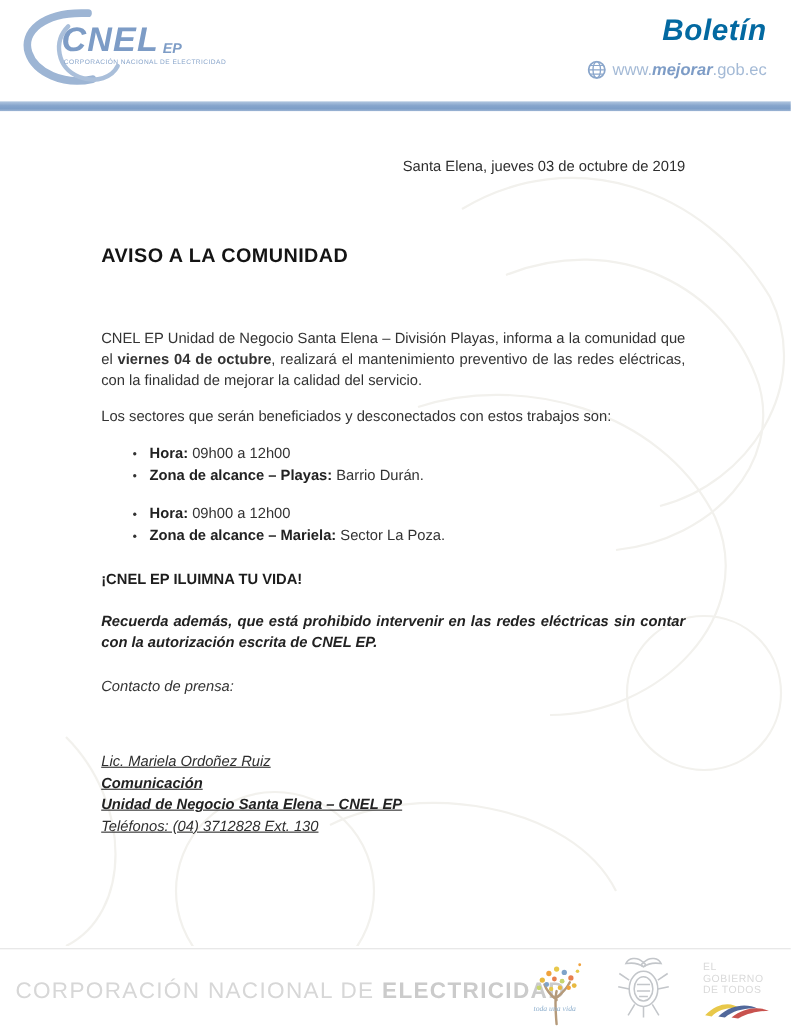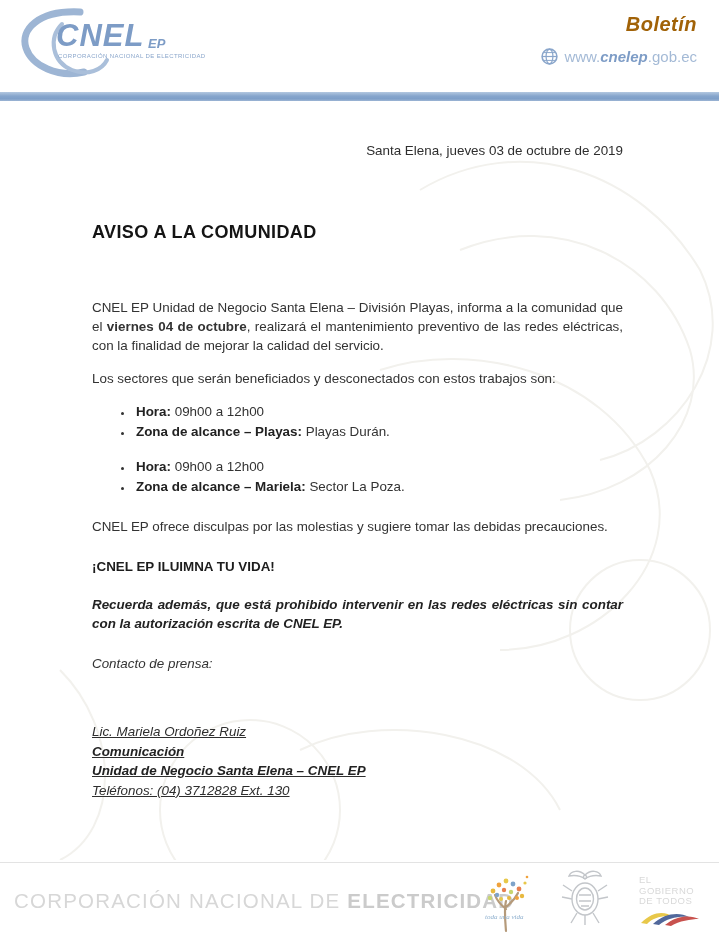--- a/index.html
+++ b/index.html
@@ -4,21 +4,21 @@
 <style>
   html,body{margin:0;padding:0;background:#ffffff;}
   .page{
     position:relative;width:719px;height:935px;background:#ffffff;
     font-family:"Liberation Sans",sans-serif;color:#333;overflow:hidden;
   }
   
   .header{position:relative;height:92px;background:#fff;}
   .logo{position:absolute;left:10px;top:4px;}
   .header-right{position:absolute;right:22px;top:14px;text-align:right;}
-  .bulletin{font-size:20px;font-weight:bold;font-style:italic;color:#a16207;letter-spacing:.5px;line-height:1;}
+  .bulletin{font-size:27px;font-weight:bold;font-style:italic;color:#0369a1;letter-spacing:.5px;line-height:1;}
   .website{margin-top:14px;font-size:15px;color:#8aa6cb;display:flex;align-items:center;justify-content:flex-end;gap:6px;}
   .website .bold{font-weight:bold;font-style:italic;color:#7d9cc6;}
   .website .dim{color:#a4bad6;}
   .blue-bar{height:9px;background:linear-gradient(#b3c8e0 0%,#86a5cc 45%,#7e9fc8 75%,#9db5d4 100%);}
   
   .watermark{position:absolute;left:0;top:110px;width:719px;height:750px;pointer-events:none;}
   
   .content{position:relative;padding:0 96px 0 92px;font-size:13.4px;line-height:19px;color:#333;}
   .dateline{margin-top:40px;text-align:right;color:#2e2e2e;}
   .title{margin-top:63px;text-align:left;font-size:18px;font-weight:bold;color:#141414;letter-spacing:.4px;}
@@ -63,21 +63,21 @@
     <div class="header-right">
       <div class="bulletin">Boletín</div>
       <div class="website">
         <svg width="17" height="17" viewBox="0 0 17 17">
           <circle cx="8.5" cy="8.5" r="7.4" fill="none" stroke="#8aa6cb" stroke-width="1.6"></circle>
           <ellipse cx="8.5" cy="8.5" rx="3.4" ry="7.4" fill="none" stroke="#8aa6cb" stroke-width="1.2"></ellipse>
           <line x1="1.1" y1="8.5" x2="15.9" y2="8.5" stroke="#8aa6cb" stroke-width="1.2"></line>
           <line x1="2" y1="4.6" x2="15" y2="4.6" stroke="#8aa6cb" stroke-width="1"></line>
           <line x1="2" y1="12.4" x2="15" y2="12.4" stroke="#8aa6cb" stroke-width="1"></line>
         </svg>
-        <span><span class="dim">www.</span><span class="bold">cnelep</span><span class="dim">.gob.ec</span></span>
+        <span><span class="dim">www.</span><span class="bold">mejorar</span><span class="dim">.gob.ec</span></span>
       </div>
     </div>
   </div>
   <div class="blue-bar"></div>
 
   <svg class="watermark" viewBox="0 0 719 750">
     <g fill="none" stroke="#f2f1ed" stroke-width="2">
       <path d="M420 80 C 520 20, 640 60, 700 160 C 740 240, 680 330, 600 350"></path>
       <path d="M460 140 C 560 100, 660 150, 690 240 C 710 310, 650 380, 560 390"></path>
       <path d="M380 260 C 470 230, 600 260, 650 360 C 690 450, 600 540, 500 540"></path>
@@ -92,29 +92,28 @@
     <div class="dateline">Santa Elena, jueves 03 de octubre de 2019</div>
 
     <div class="title">AVISO A LA COMUNIDAD</div>
 
     <p class="para p-intro"><span>CNEL EP Unidad de Negocio Santa Elena – División Playas, informa a la comunidad que el </span><b>viernes 04 de octubre</b><span>, realizará el mantenimiento preventivo de las redes eléctricas, con la finalidad de mejorar la calidad del servicio.</span></p>
 
     <p class="para p-sectors">Los sectores que serán beneficiados y desconectados con estos trabajos son:</p>
 
     <ul class="bullets">
       <li><span class="b-label">Hora:</span><span> 09h00 a 12h00</span></li>
-      <li><span class="b-label">Zona de alcance – Playas:</span><span> Playas Durán.</span></li>
+      <li><span class="b-label">Zona de alcance – Playas:</span><span> Barrio Durán.</span></li>
     </ul>
 
     <ul class="bullets second">
       <li><span class="b-label">Hora:</span><span> 09h00 a 12h00</span></li>
       <li><span class="b-label">Zona de alcance – Mariela:</span><span> Sector La Poza.</span></li>
     </ul>
 
-    <p class="para p-apology">CNEL EP ofrece disculpas por las molestias y sugiere tomar las debidas precauciones.</p>
 
     <p class="para p-slogan">¡CNEL EP ILUIMNA TU VIDA!</p>
 
     <p class="para p-warning">Recuerda además, que está prohibido intervenir en las redes eléctricas sin contar con la autorización escrita de CNEL EP.</p>
 
     <p class="para p-contact">Contacto de prensa:</p>
 
     <div class="signature">
       <div>Lic. Mariela Ordoñez Ruiz</div>
       <div class="sig-strong">Comunicación</div>

